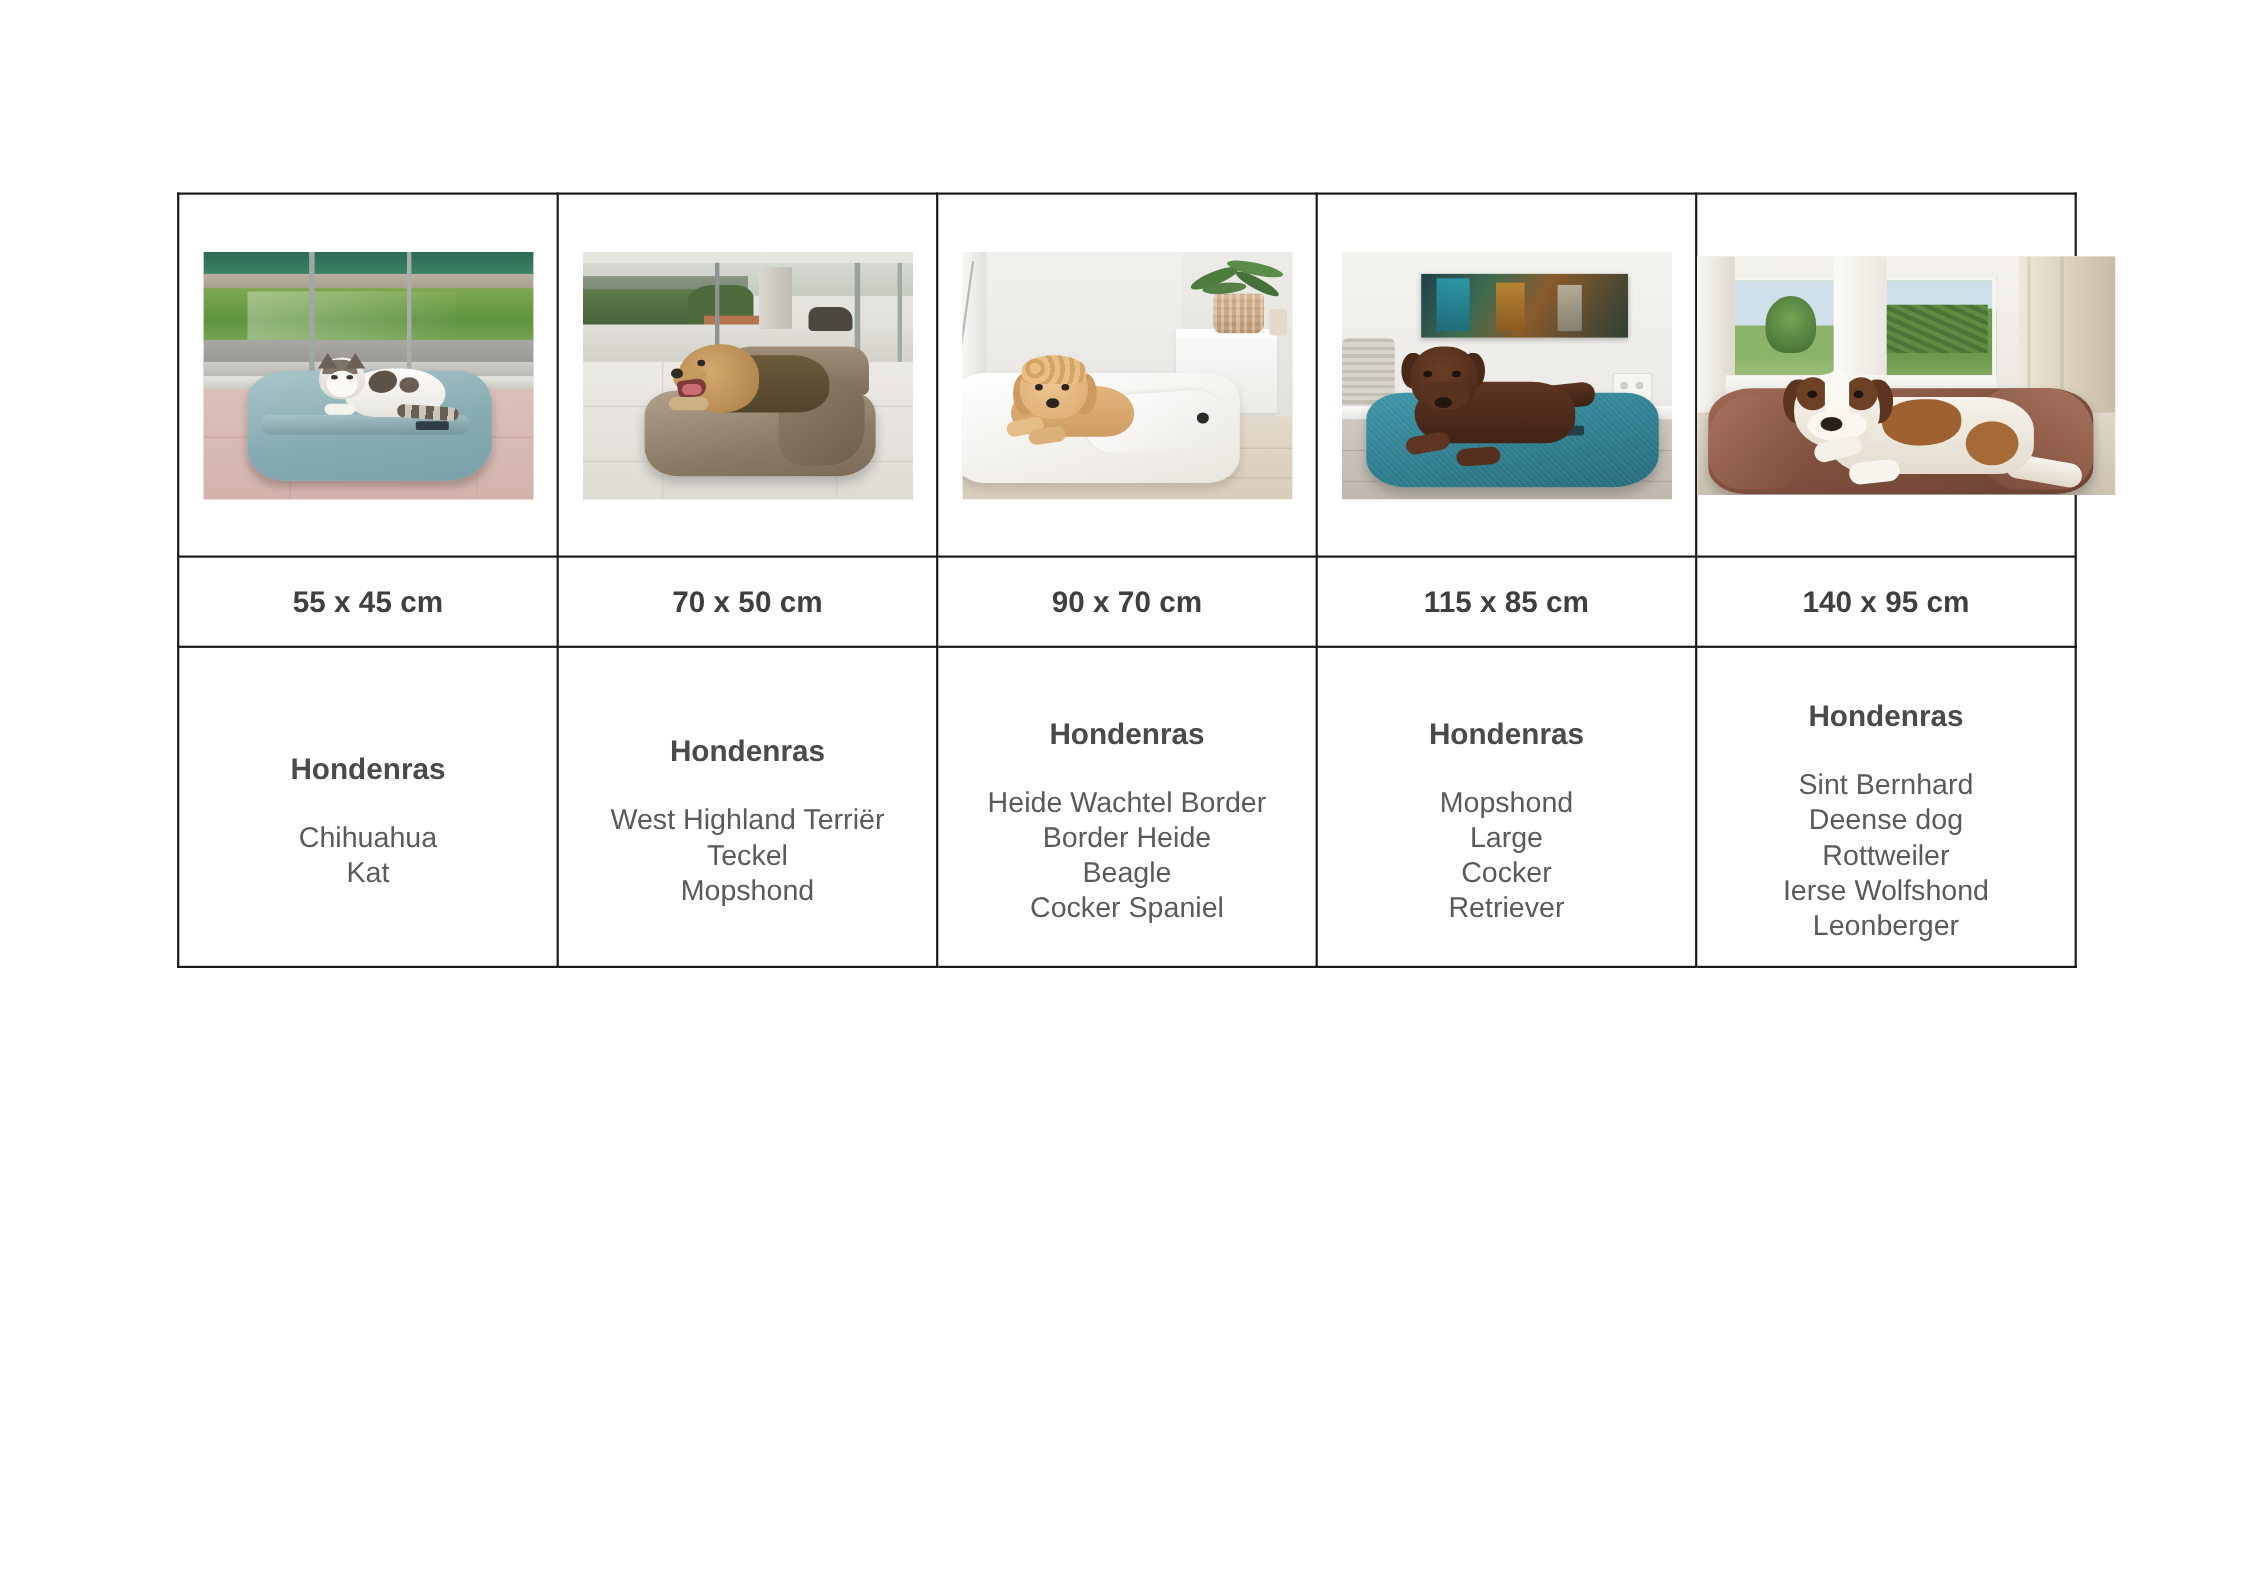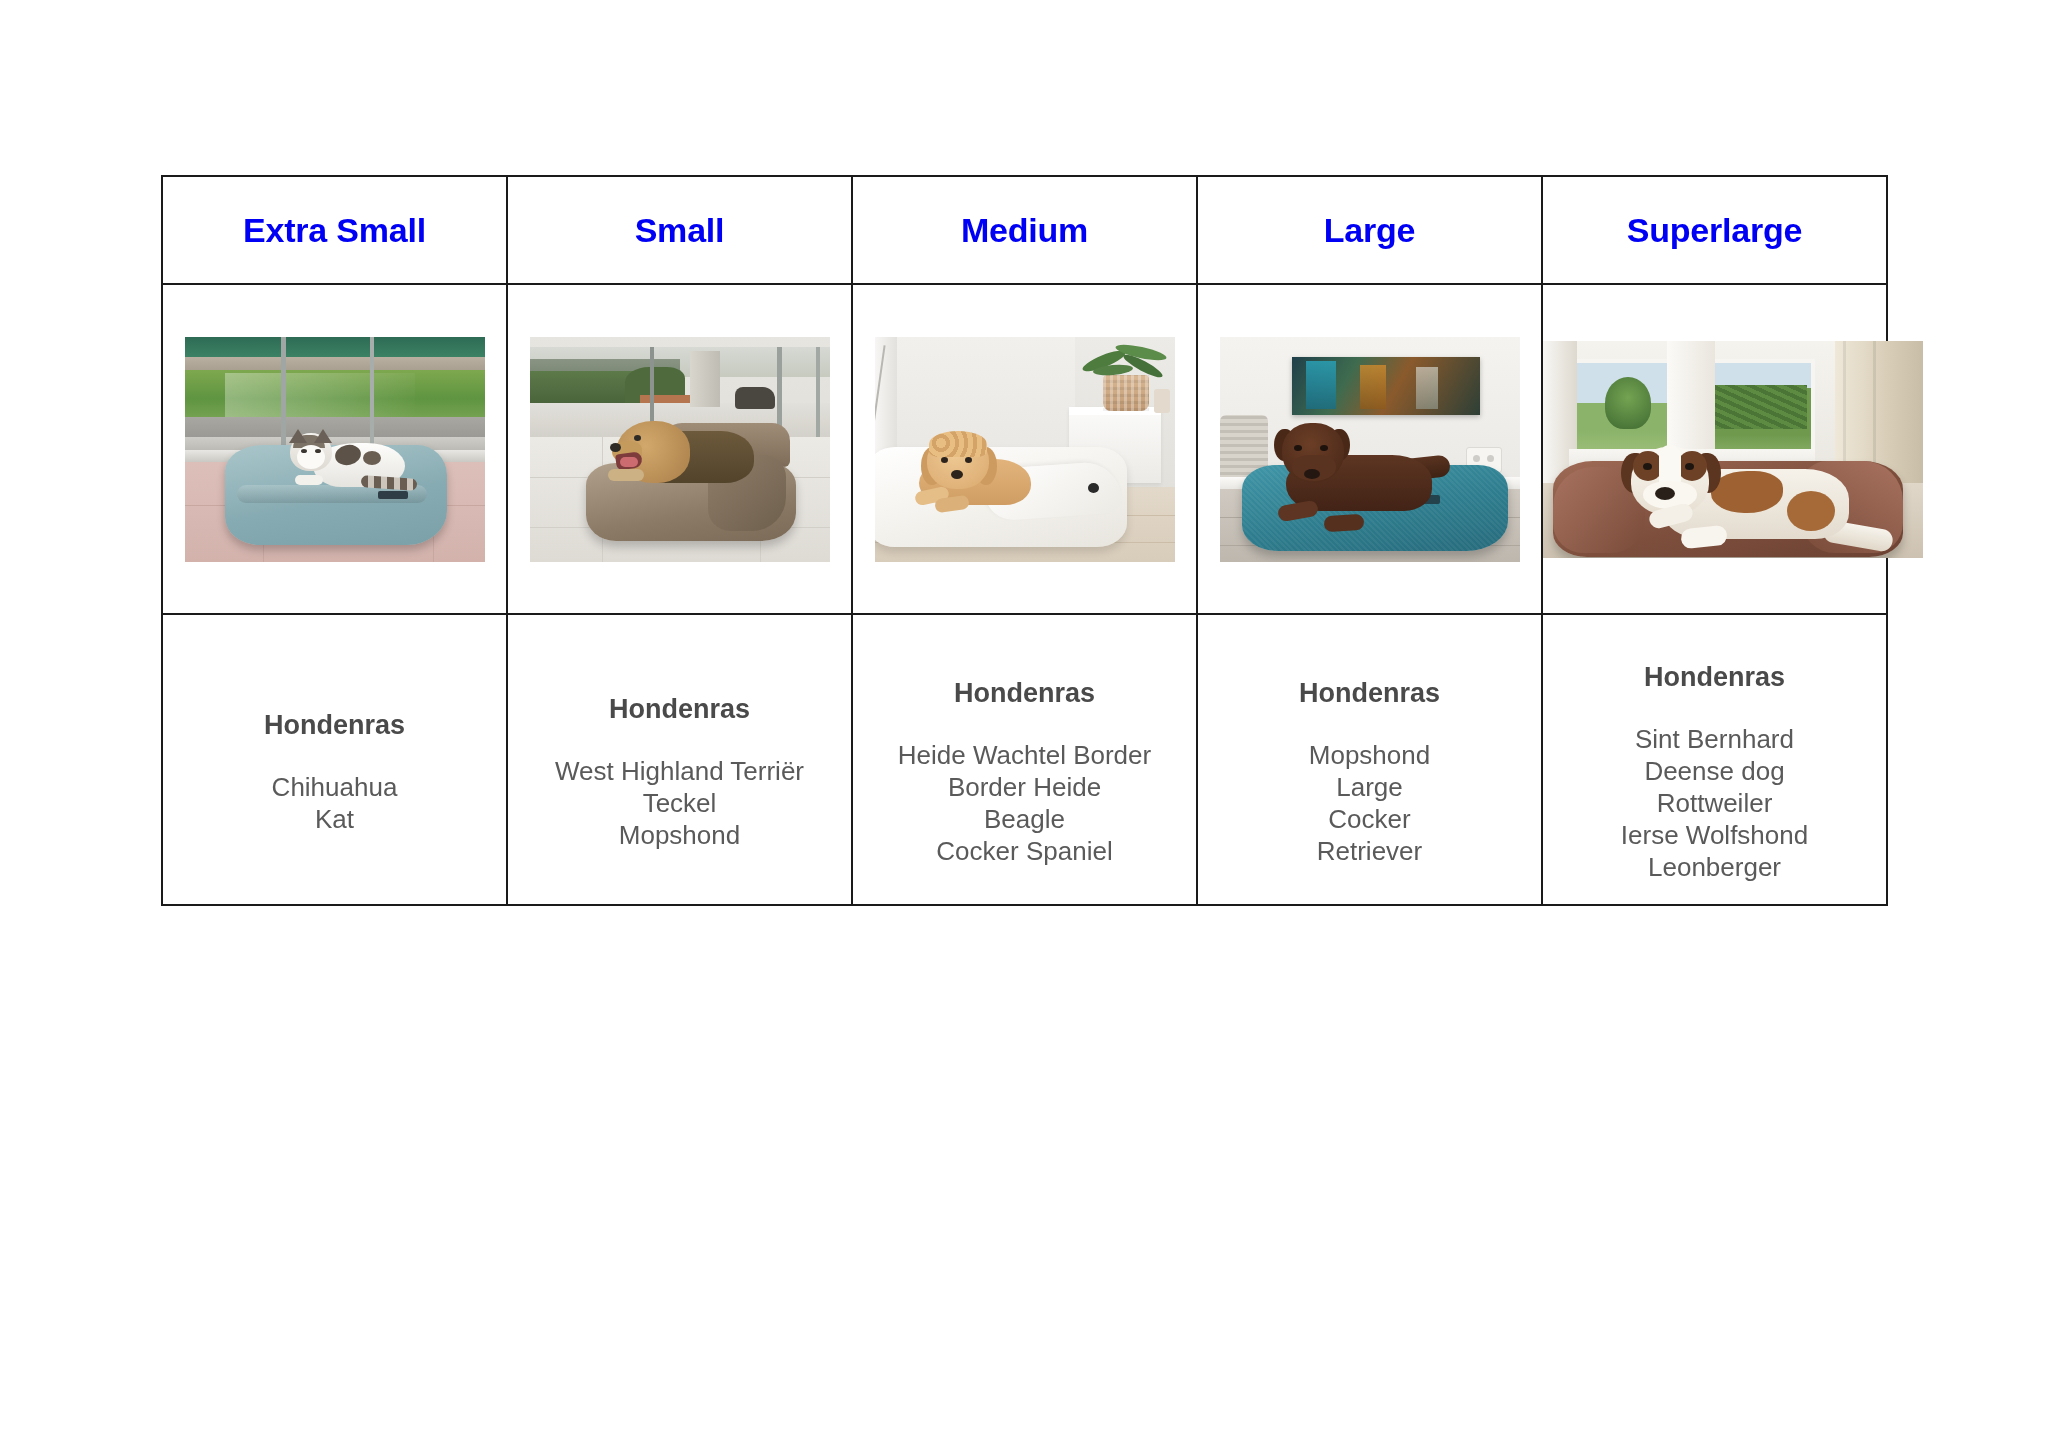--- a/index.html
+++ b/index.html
@@ -418,37 +418,20 @@
                border-radius:14px; transform:rotate(10deg); }
 </style>
 </head>
 <body>
 
 <div id="sheet">
 
   <table id="size-table">
 
     <tbody>
-        <tr class="header-row">
-      <td>
-        <div class="head-label">Extra Small</div>
-      </td>
-      <td>
-        <div class="head-label">Small</div>
-      </td>
-      <td>
-        <div class="head-label">Medium</div>
-      </td>
-      <td>
-        <div class="head-label">Large</div>
-      </td>
-      <td>
-        <div class="head-label">Superlarge</div>
-      </td>
-    </tr>
 
     <tr class="image-row">
 
       <td>
         <div class="photo p1">
           <div class="sky"></div>
               <div class="wall"></div>
           <div class="grass"></div>
               <div class="grassglare"></div>
           <div class="patio"></div>
@@ -608,20 +591,37 @@
           <div class="dogeye1"></div>
               <div class="dogeye2"></div>
           <div class="dogmuz"></div>
               <div class="dognose"></div>
           <div class="dogpaw2"></div>
               <div class="dogpaw1"></div>
         </div>
       </td>
     </tr>
 
+    <tr class="dim-row">
+      <td>
+        <div class="dim-label">55 x 45 cm</div>
+      </td>
+      <td>
+        <div class="dim-label">70 x 50 cm</div>
+      </td>
+      <td>
+        <div class="dim-label">90 x 70 cm</div>
+      </td>
+      <td>
+        <div class="dim-label">115 x 85 cm</div>
+      </td>
+      <td>
+        <div class="dim-label">140 x 95 cm</div>
+      </td>
+    </tr>
 
     <tr class="breed-row">
       <td>
         <div class="breed-title">Hondenras</div>
         <div class="breed-list">
               <div>Chihuahua</div>
               <div>Kat</div>
             </div>
       </td>
       <td>

